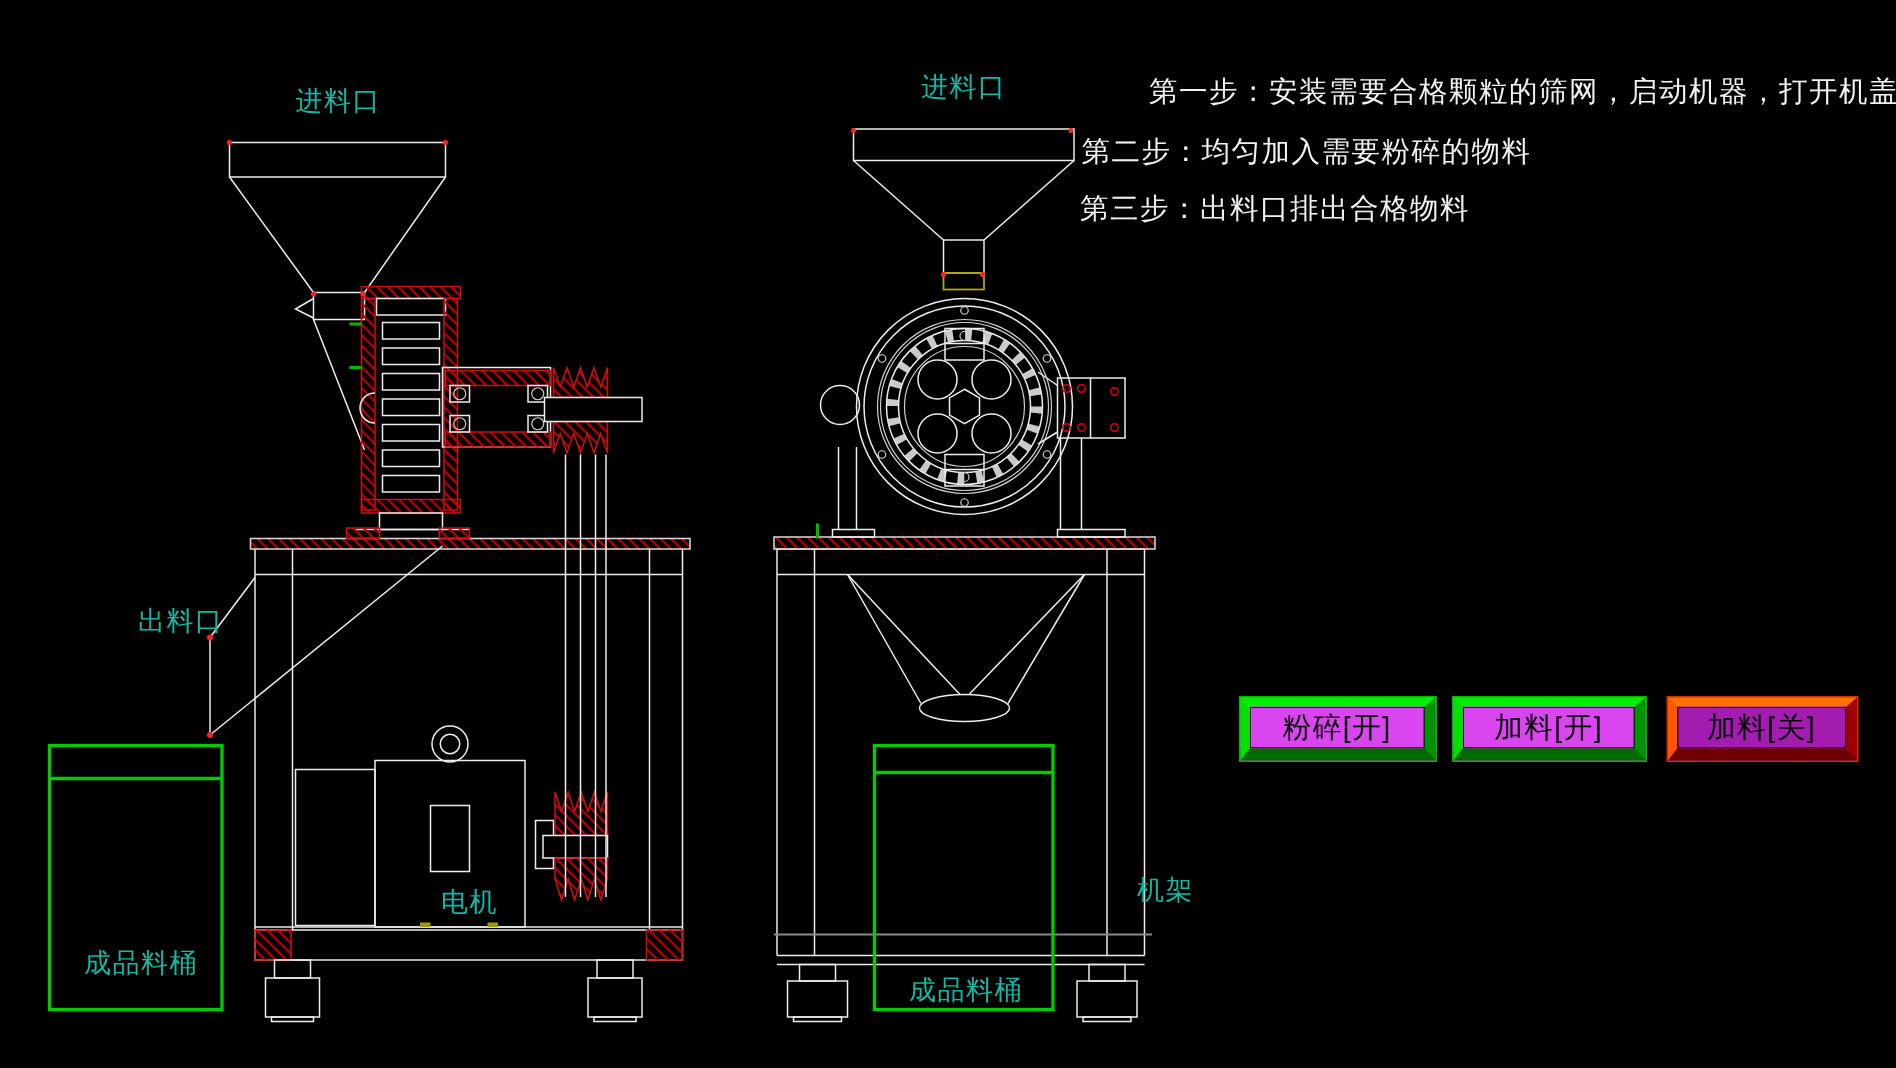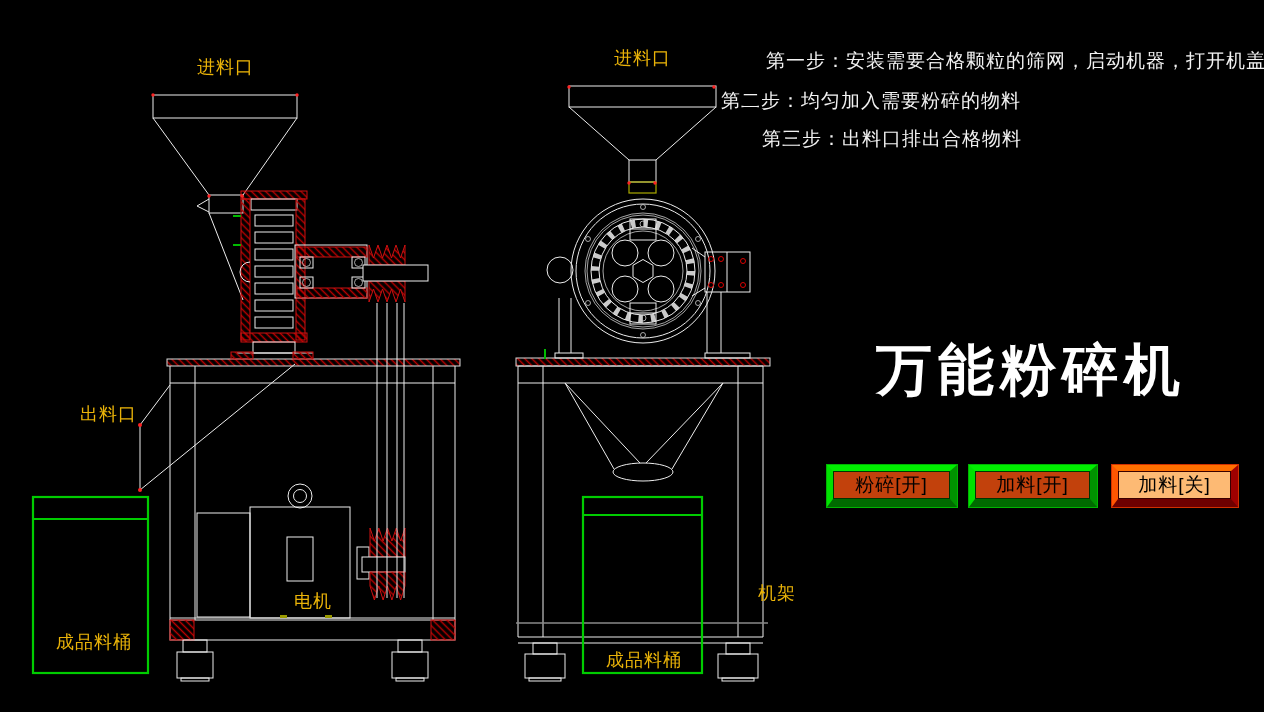--- a/index.html
+++ b/index.html
@@ -13,31 +13,31 @@
   .hw{fill:url(#hatch);stroke:#dcdcdc;stroke-width:1;}
   .blk{fill:#000;stroke:#ededed;stroke-width:1;}
   .grn{stroke:#00cc00;fill:none;stroke-width:2.2;}
   .ytick{fill:#999900;stroke:none;}
   .gtick{fill:#00bb00;stroke:none;}
   .rdot{fill:#ff2222;stroke:none;}
   .rring{stroke:#dd0000;fill:none;stroke-width:1;}
   .gray{stroke:#8a8a8a;fill:none;stroke-width:1.4;}
   .yel{stroke:#aaaa00;fill:none;stroke-width:1.2;}
 
-  .lbl{position:absolute;color:#eab308;font-size:18px;letter-spacing:1px;white-space:nowrap;font-family:Liberation Serif, serif;}
+  .lbl{position:absolute;color:#14b8a6;font-size:18px;letter-spacing:1px;white-space:nowrap;font-family:Liberation Serif, serif;}
   .instr{position:absolute;color:#f2f2f2;font-size:19px;letter-spacing:1px;white-space:nowrap;}
   .title{position:absolute;left:876px;top:333px;color:#ffffff;font-size:56px;font-weight:bold;
          letter-spacing:6px;font-family:"Liberation Serif",serif;white-space:nowrap;}
   .btn{position:absolute;top:465px;height:42px;box-sizing:border-box;display:flex;
        align-items:center;justify-content:center;color:#000;font-size:19px;letter-spacing:1px;
        border-style:solid;border-width:6px 7px 8px 6px;cursor:pointer;}
-  .btn.green{background:#c2410c;border-top-color:#00f000;border-left-color:#00e200;
+  .btn.green{background:#d946ef;border-top-color:#00f000;border-left-color:#00e200;
        border-right-color:#009200;border-bottom-color:#006a00;
        box-shadow:0 0 0 1px #00b400, inset 0 0 0 1px #013601;}
-  .btn.red{background:#fdba74;border-top-color:#ff7000;border-left-color:#ff5500;
+  .btn.red{background:#a21caf;border-top-color:#ff7000;border-left-color:#ff5500;
        border-right-color:#a00000;border-bottom-color:#6e0000;
        box-shadow:0 0 0 1px #d03000, inset 0 0 0 1px #3a0000;}
 </style>
 </head>
 <body>
 
 <div class="screen">
 
 <svg width="1264" height="712" viewBox="0 0 1264 712">
   <defs>
@@ -267,33 +267,32 @@
     <circle class="rdot" cx="714" cy="87" r="1.7"></circle>
     <circle class="rdot" cx="209" cy="196" r="1.7"></circle>
     <circle class="rdot" cx="242" cy="196" r="1.7"></circle>
     <circle class="rdot" cx="629" cy="183" r="1.7"></circle>
     <circle class="rdot" cx="655" cy="183" r="1.7"></circle>
   </g>
 </svg>
 
 <div class="lbl" style="left:197px;top:55px">进料口</div>
 <div class="lbl" style="left:614px;top:46px">进料口</div>
-<div class="lbl" style="left:80px;top:402px">出料口</div>
+<div class="lbl" style="left:92px;top:402px">出料口</div>
 <div class="lbl" style="left:294px;top:589px">电机</div>
 <div class="lbl" style="left:56px;top:630px">成品料桶</div>
 <div class="lbl" style="left:606px;top:648px">成品料桶</div>
 <div class="lbl" style="left:758px;top:581px">机架</div>
 
 <div>
   <div class="instr" style="left:766px;top:48px">第一步：安装需要合格颗粒的筛网，启动机器，打开机盖。</div>
   <div class="instr" style="left:721px;top:88px">第二步：均匀加入需要粉碎的物料</div>
-  <div class="instr" style="left:762px;top:126px">第三步：出料口排出合格物料</div>
-</div>
-
-<div class="title">万能粉碎机</div>
+  <div class="instr" style="left:720px;top:126px">第三步：出料口排出合格物料</div>
+</div>
+
 
 <div class="btn green" style="left:827px;width:130px">
   <span>粉碎[开]</span>
 </div>
 <div class="btn green" style="left:969px;width:128px">
   <span>加料[开]</span>
 </div>
 <div class="btn red" style="left:1112px;width:126px">
   <span>加料[关]</span>
 </div>

